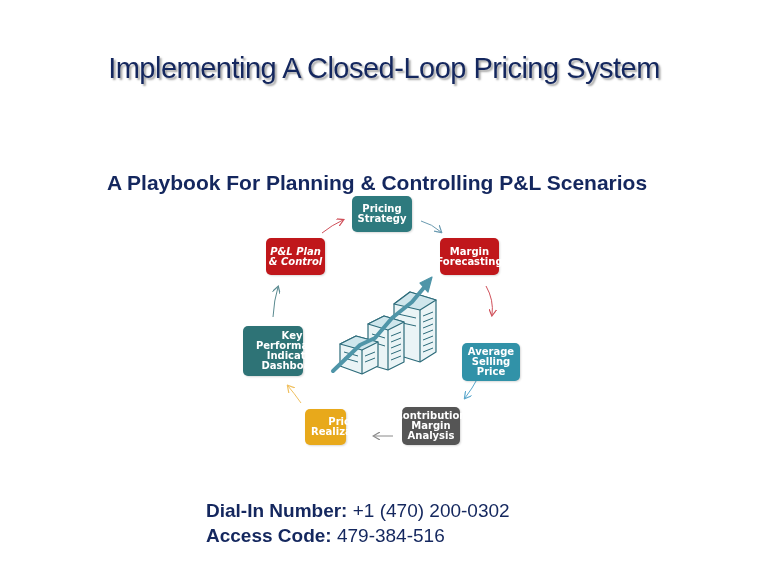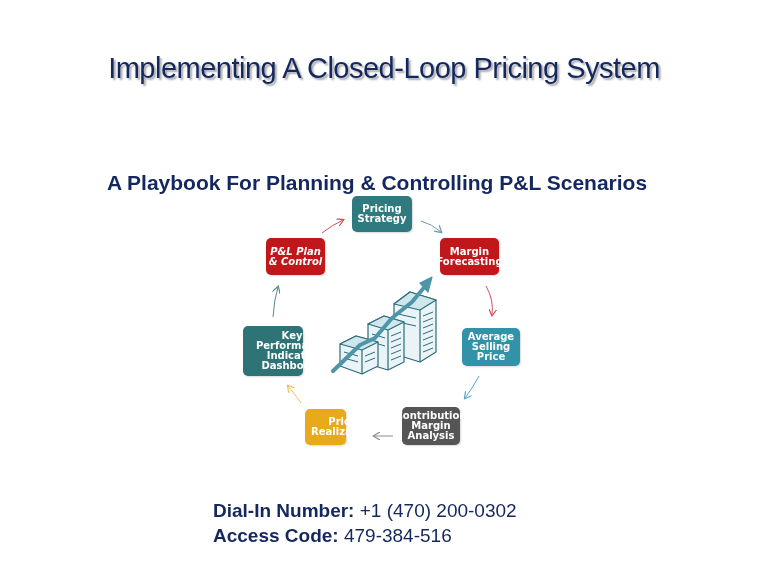--- a/index.html
+++ b/index.html
@@ -3,21 +3,21 @@
 <meta charset="utf-8">
 <style>
   html, body { margin:0; padding:0; }
   body { width:768px; height:576px; background:#ffffff; position:relative; overflow:hidden; font-family:"Liberation Sans", sans-serif; }
   .title { position:absolute; left:0; top:52px; width:768px; text-align:center; font-family:"Liberation Sans", sans-serif; font-weight:normal; font-size:29px; color:#14275e; text-shadow:2px 2px 2px rgba(0,0,0,0.35); letter-spacing:-0.5px; }
   .subtitle { position:absolute; left:0; top:139px; width:754px; text-align:center; font-weight:bold; font-size:21px; color:#14275e;margin-top:32px; }
   .diagram { position:absolute; left:0; top:0; width:768px; height:576px; }
   .box { position:absolute; border-radius:5px; color:#ffffff; font-family:"DejaVu Sans", sans-serif; font-weight:bold; font-size:10px; line-height:10px; display:flex; align-items:center; justify-content:center; text-align:center; box-sizing:border-box; padding:2px; box-shadow:1px 1px 2px rgba(0,0,0,0.15); }
   .box span { display:block; }
   .caption { position:absolute; left:300px; top:457px; width:168px; text-align:center; font-family:"DejaVu Sans", sans-serif; font-weight:bold; font-size:12px; color:#2c4a58; letter-spacing:-0.3px; }
-  .contact { position:absolute; left:213px; font-size:19px; color:#14275e; }
+  .contact { position:absolute; left:206px; font-size:19px; color:#14275e; }
   .contact b { font-weight:bold; }
   .contact .val { font-weight:normal; }
   svg { position:absolute; left:0; top:0; }
 </style>
 </head>
 <body>
 
 <div class="title">Implementing A Closed-Loop Pricing System</div>
 <div class="subtitle">A Playbook For Planning &amp; Controlling P&amp;L Scenarios</div>
 
@@ -102,21 +102,21 @@
       <polygon points="432,277 420,283 428,292" fill="#4f95a8" stroke="#4f95a8"></polygon>
     </g>
   </svg>
 
   <div class="box" style="left:352px;top:196px;width:60px;height:36px;background:#2e7a7e;">
       <span>Pricing Strategy</span>
     </div>
   <div class="box" style="left:440px;top:238px;width:59px;height:37px;background:#c0171b;">
       <span>Margin Forecasting</span>
     </div>
-  <div class="box" style="left:462px;top:328px;width:58px;height:38px;background:#3192a8;">
+  <div class="box" style="left:462px;top:343px;width:58px;height:38px;background:#3192a8;">
       <span>Average Selling Price</span>
     </div>
   <div class="box" style="left:402px;top:407px;width:58px;height:38px;background:#555555;">
       <span>Contribution Margin Analysis</span>
     </div>
   <div class="box" style="left:305px;top:409px;width:41px;height:36px;background:#e8a91b;padding-left:36px;">
       <span>Price Realization</span>
     </div>
   <div class="box" style="left:243px;top:326px;width:60px;height:50px;background:#2e7376;padding-left:40px;">
       <span>Key Performance Indicator Dashboard</span>

